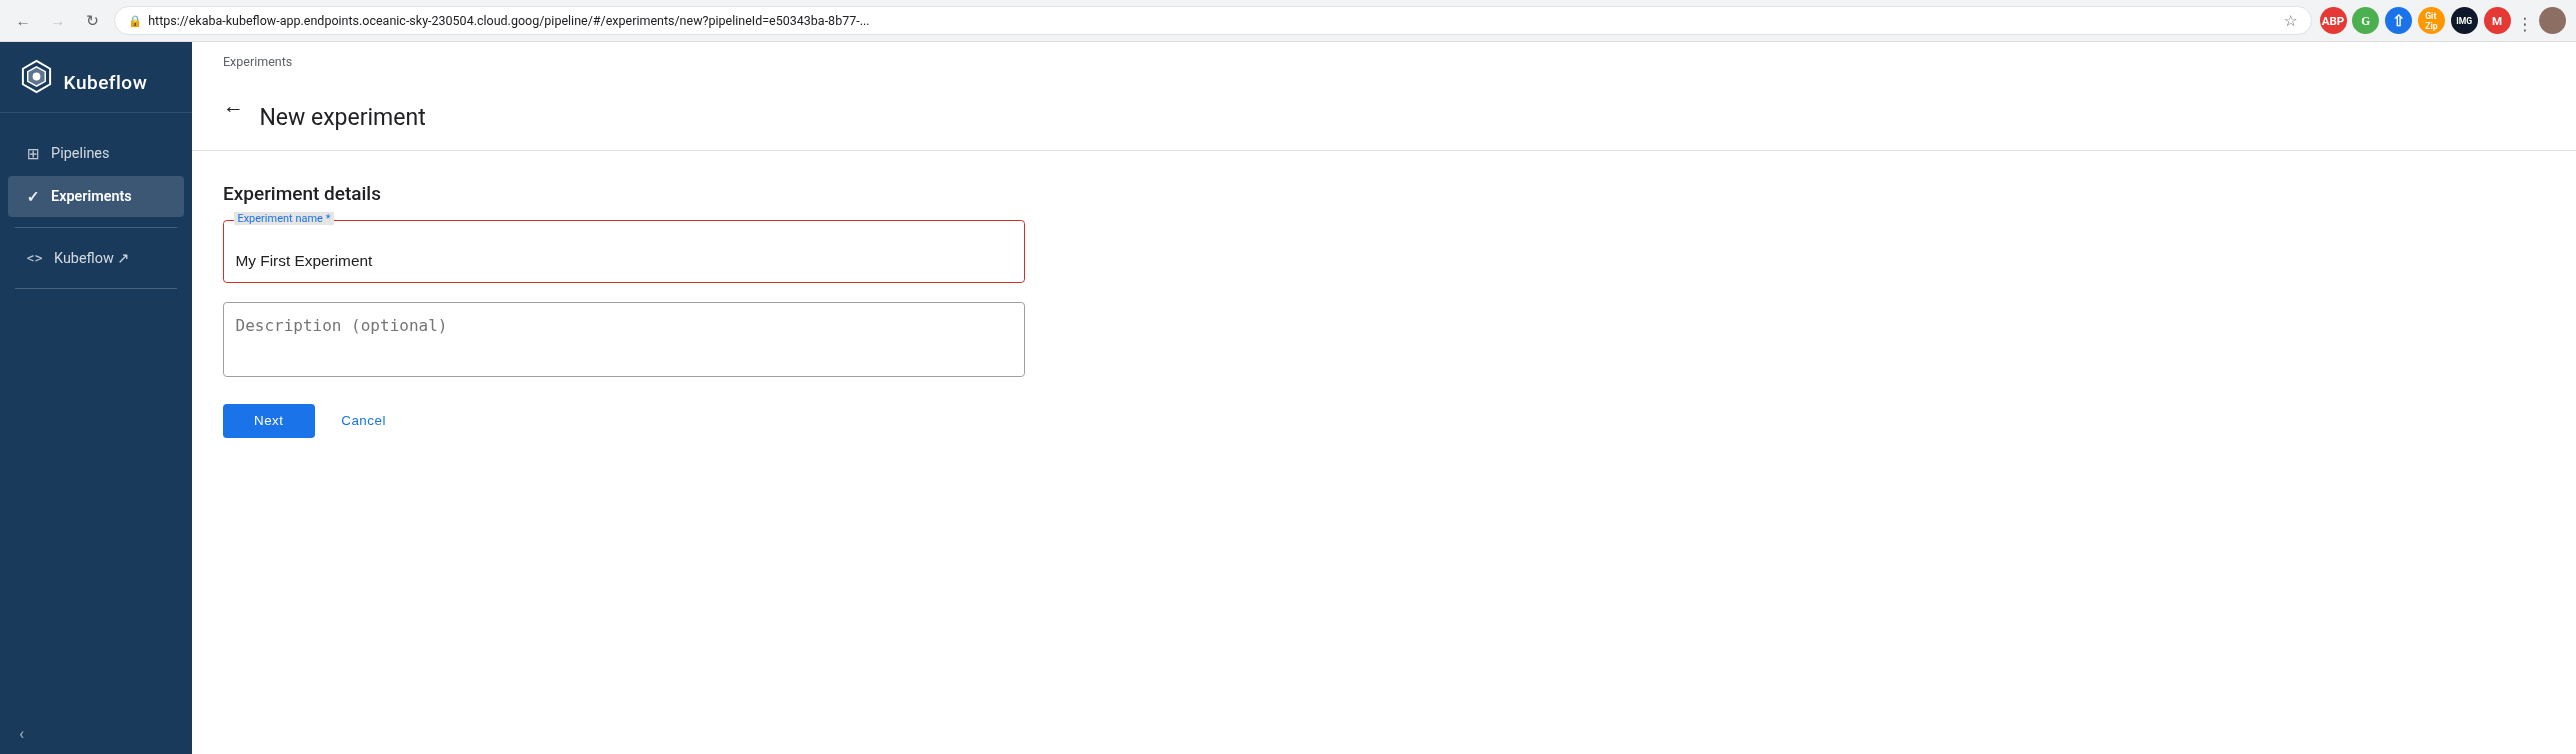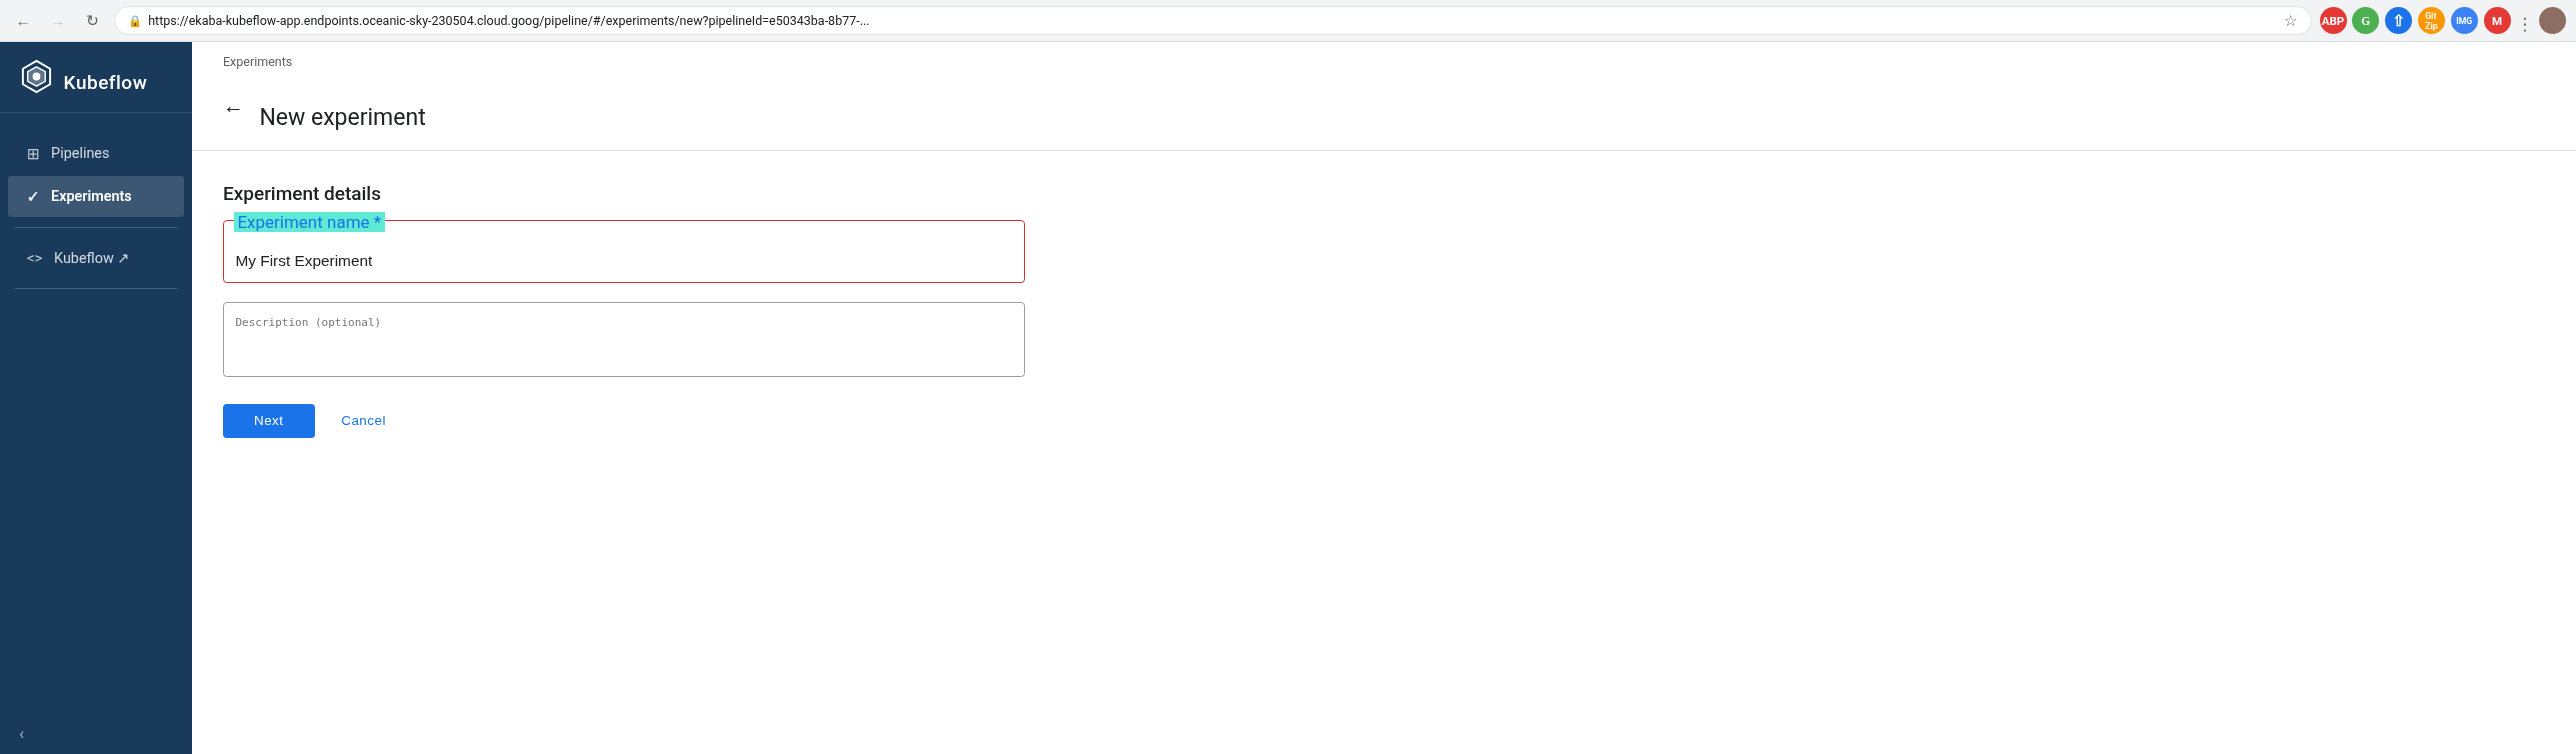--- a/index.html
+++ b/index.html
@@ -48,21 +48,21 @@
       width: 27px; height: 27px;
       border-radius: 50%;
       display: flex; align-items: center; justify-content: center;
       font-size: 11.5px; font-weight: bold;
       cursor: pointer;
     }
     .ext-abp { background: #e53935; color: white; }
     .ext-g { background: #4caf50; color: white; font-family: serif; }
     .ext-ext1 { background: #1a73e8; color: white; font-size: 15.4px; }
     .ext-zip { background: #ff9800; color: white; font-size: 9.6px; }
-    .ext-img { background: #3b82f6; color: white; font-size: 9.6px; }
+    .ext-img { background: #0f172a; color: white; font-size: 9.6px; }
     .ext-m { background: #e53935; color: white; font-weight: bold; }
     .ext-menu { color: #5f6368; font-size: 17.3px; cursor: pointer; }
     .browser-avatar {
       width: 27px; height: 27px; border-radius: 50%;
       background: #8d6e63; overflow: hidden; cursor: pointer;
     }
 
     
     .app-container {
       display: flex;
@@ -188,23 +188,23 @@
       margin-bottom: 19px;
       border: 1.9px solid #d32f2f;
       border-radius: 3.8px;
       padding: 9.6px 11.5px 9.6px 11.5px;
       background: white;
     }
     .input-wrapper .field-label {
       position: absolute;
       top: -8.6px;
       left: 9.6px;
-      background: #5eead4;
+      background: #e5e5e5;
       padding: 0 3.8px;
-      font-size: 17px;
+      font-size: 11px;
       color: #1a73e8;
     }
     .field-input {
       width: 100%;
       border: none;
       outline: none;
       font-size: 15.4px;
       color: #202124;
       background: transparent;
       padding: 1.9px 0;
@@ -215,21 +215,21 @@
       border: 1px solid #9e9e9e;
       border-radius: 3.8px;
       padding: 13.4px 11.5px;
       margin-bottom: 27px;
       background: white;
     }
     .description-input {
       width: 100%;
       border: none;
       outline: none;
-      font-size: 11px;
+      font-size: 16px;
       color: #404040;
       background: transparent;
       min-height: 42px;
       resize: none;
     }
 
     .form-actions {
       display: flex;
       align-items: center;
       gap: 19px;

